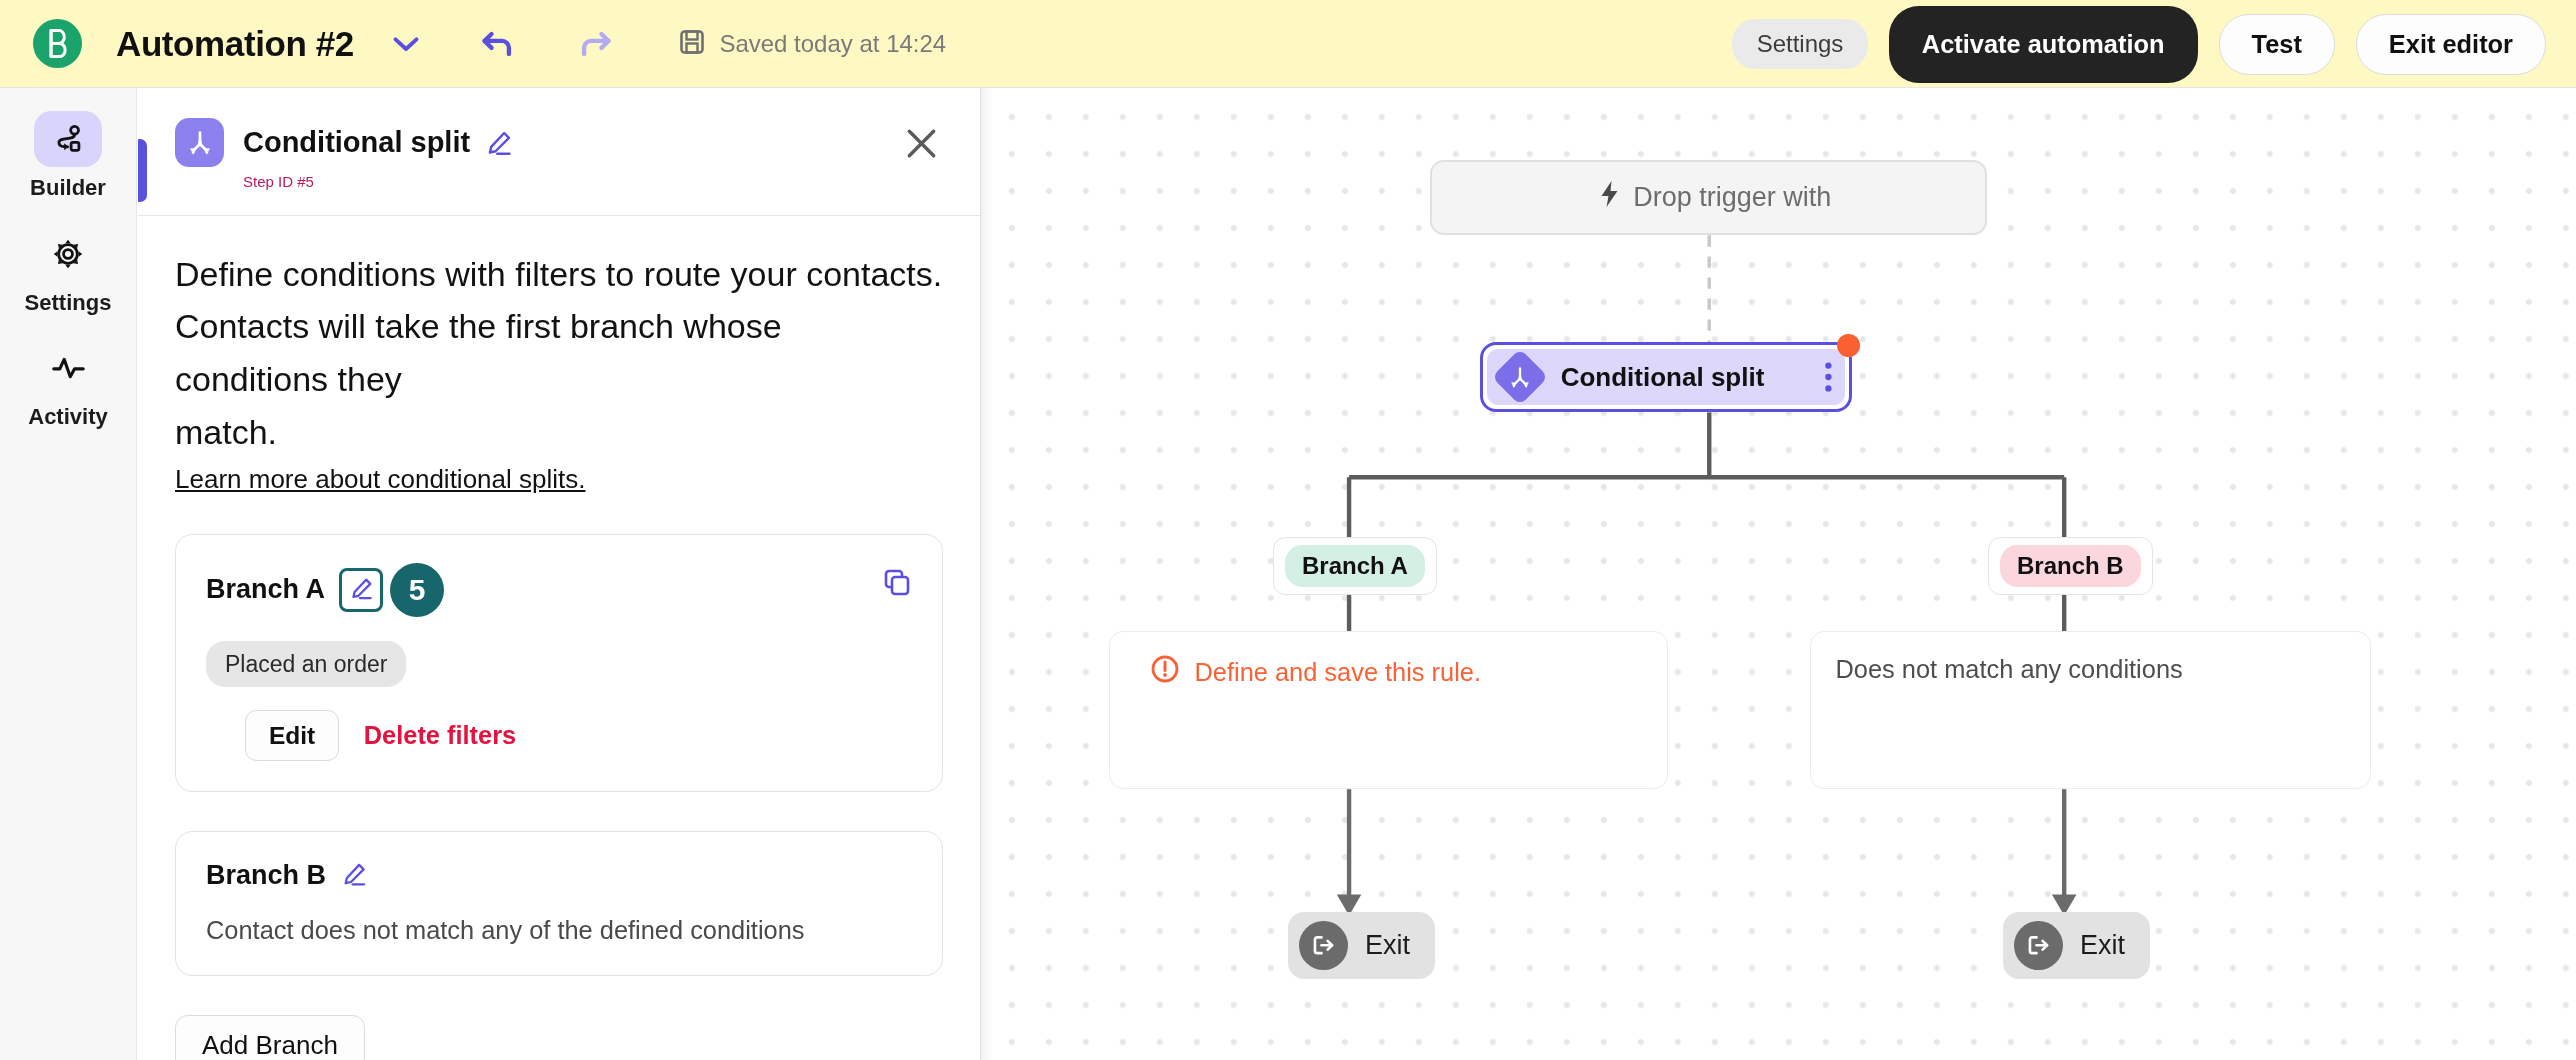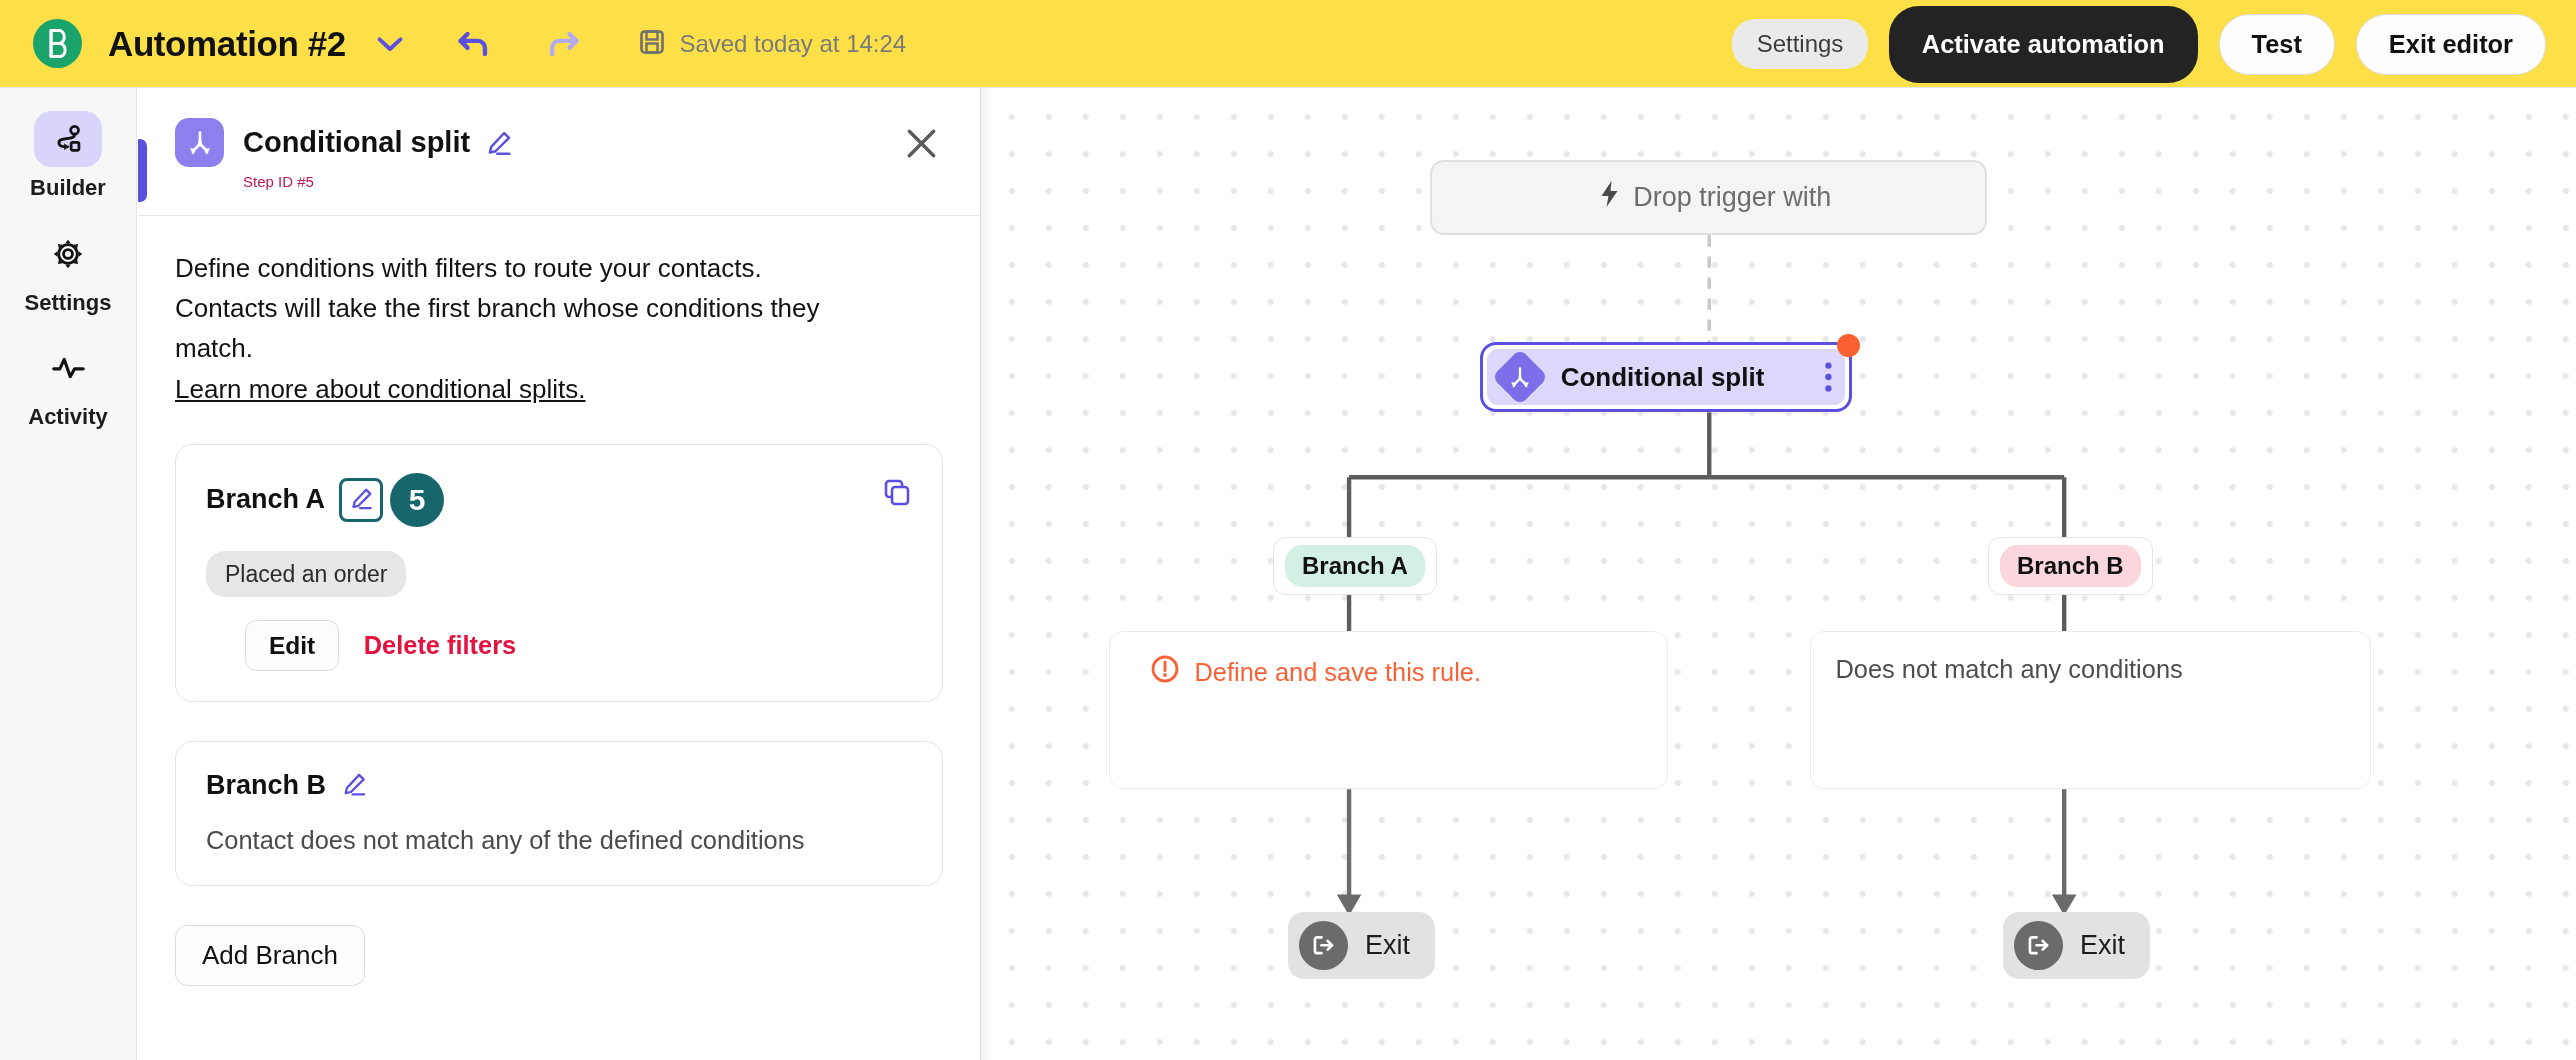--- a/index.html
+++ b/index.html
@@ -7,23 +7,23 @@
     width: 2576px; height: 1060px;
     font-family: "Liberation Sans", sans-serif;
     background: #ffffff;
     overflow: hidden;
   }
 
   
   .topbar {
     position: absolute; top: 0; left: 0;
     width: 2576px; height: 88px;
-    background: #fde047;
+    background: #fef9c3;
     border-bottom: 0.9px solid #e6e6e6;
-    display: flex; align-items: center;
+    display: flex; align-items: center; gap: 8px;
   }
   .logo {
     width: 49px; height: 49px; border-radius: 50%;
     background: #1aa36a;
     margin-left: 33px;
     display: flex; align-items: center; justify-content: center;
     flex: 0 0 auto;
   }
   .logo svg { display:block; }
   .auto-title {
@@ -132,21 +132,21 @@
   .ph-sub {
     font-size: 15px; color: #be185d;
     margin-left: 68px; margin-top: 6.1px;
   }
   .close-x {
     position: absolute; right: 42px; top: 39px;
     cursor: pointer;
   }
   .panel-body { padding: 32px 37px 0 37px; }
   .desc {
-    font-size: 26px; color: #121212; line-height: 1.55;
+    font-size: 34px; color: #121212; line-height: 1.55;
   }
   .learn {
     display: inline-block; margin-top: 5.3px;
     font-size: 26px; color: #121212;
     text-decoration: underline; cursor: pointer;
   }
 
   .branch-card {
     margin-top: 39px;
     border: 1.3px solid #e3e3e3; border-radius: 17.5px;

